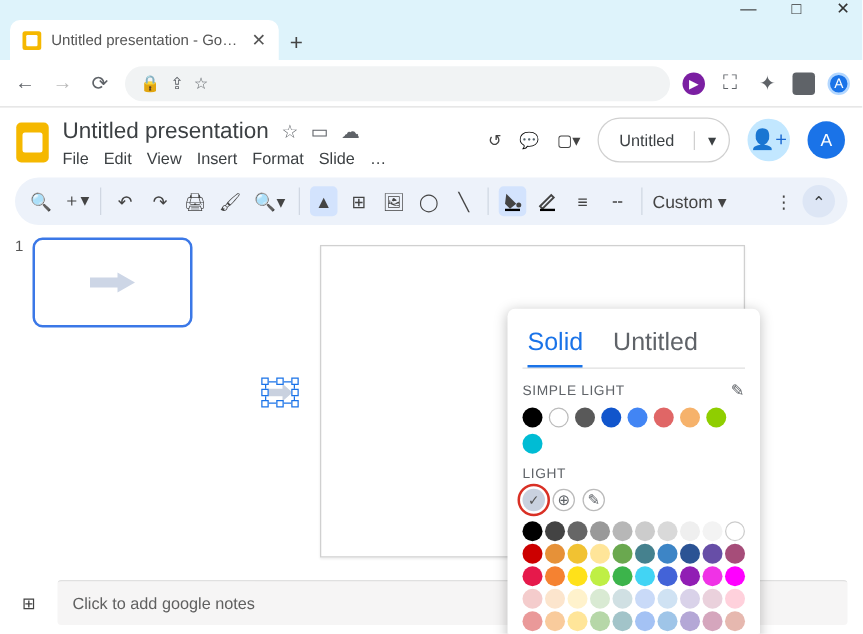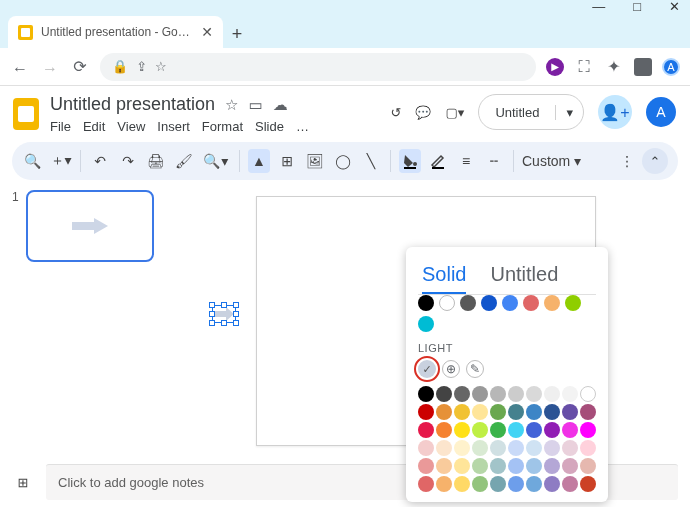--- a/index.html
+++ b/index.html
@@ -242,20 +242,24 @@
 
   <div class="bottom-row">
     <div class="grid-btn">⊞</div>
     <div class="notes">Click to add google notes</div>
   </div>
 
   <div class="popup">
     <div class="tabs">
       <div class="tabrow active">Solid</div>
       <div class="tabrow">Untitled</div>
+    </div>
+    <div class="section-label">
+      <span>SIMPLE LIGHT</span>
+      <span class="pencil">✎</span>
     </div>
     <div class="swatches" id="simple-light">
         <div class="sw" style="background: rgb(0, 0, 0);"></div>
         <div class="sw hollow" style="background: rgb(255, 255, 255);"></div>
         <div class="sw" style="background: rgb(89, 89, 89);"></div>
         <div class="sw" style="background: rgb(17, 85, 204);"></div>
         <div class="sw" style="background: rgb(66, 133, 244);"></div>
         <div class="sw" style="background: rgb(224, 102, 102);"></div>
         <div class="sw" style="background: rgb(246, 178, 107);"></div>
         <div class="sw" style="background: rgb(143, 206, 0);"></div>

